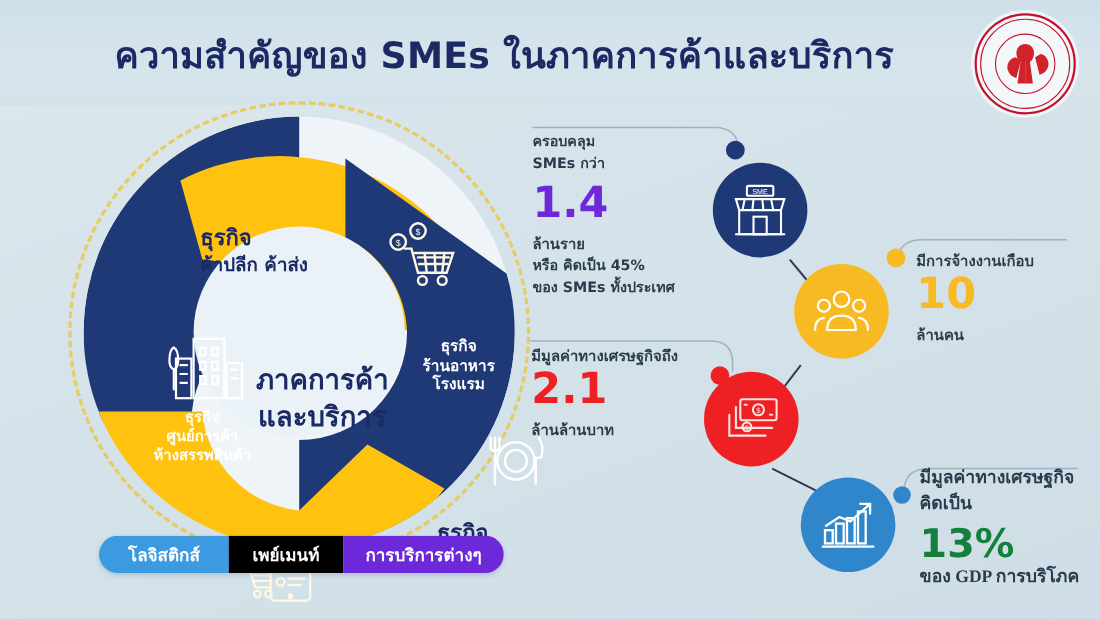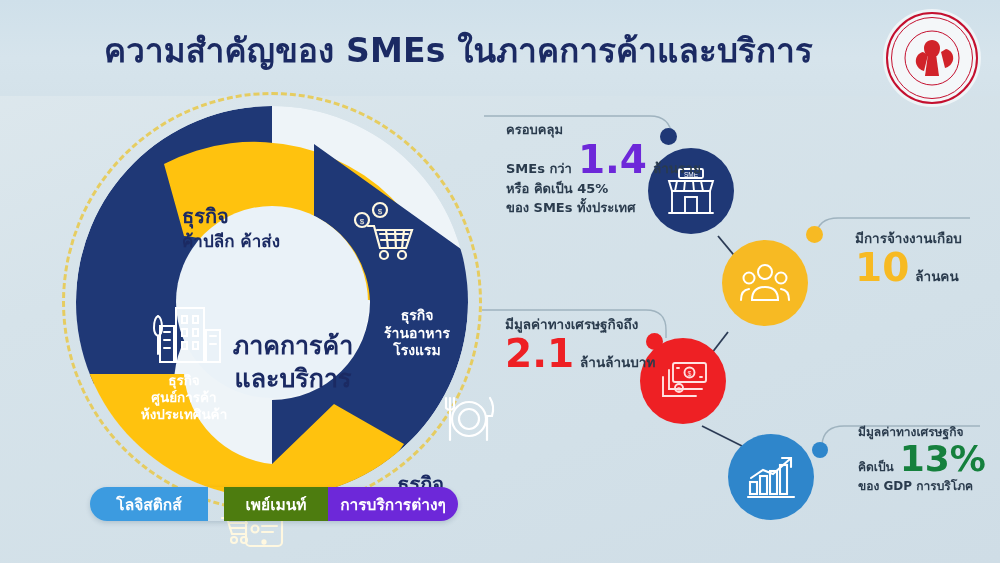--- a/index.html
+++ b/index.html
@@ -75,21 +75,21 @@
     border-radius:17px; overflow:hidden; display:flex;
     box-shadow:0 2px 5px rgba(30,60,90,.18);
   }
   .pill {
     display:flex; align-items:center; justify-content:center;
     color:#fff; font-weight:bold; font-size:15.5px;
     font-family:"DejaVu Sans","Liberation Sans",sans-serif;
     white-space:nowrap;
   }
   #pill-0 { background:#3c9be0; flex:0 0 118px; }
-  #pill-1 { background:#4d7c0f; flex:0 0 104px;margin-left:16px; }
+  #pill-1 { background:#000000; flex:0 0 104px; }
   #pill-2 { background:#6d28d9; flex:1; }
 
   
   #right-svg { position:absolute; left:470px; top:96px; }
 
   .node-circle {
     position:absolute; border-radius:50%;
     display:flex; align-items:center; justify-content:center;
   }
   #node-sme   { left:648px; top:148px;  width:86px; height:86px; background:#1f3876; }
@@ -97,35 +97,35 @@
   #node-money { left:640px; top:338px;  width:86px; height:86px; background:#ee2024; }
   #node-gdp   { left:728px; top:434px;  width:86px; height:86px; background:#2f86cb; }
 
   .dot { position:absolute; border-radius:50%; }
   #dot-1 { left:660px; top:128px; width:17px; height:17px; background:#1f3876; }
   #dot-2 { left:806px; top:226px; width:17px; height:17px; background:#f7ba23; }
   #dot-3 { left:646px; top:333px; width:17px; height:17px; background:#ee2024; }
   #dot-4 { left:812px; top:442px; width:16px; height:16px; background:#2f86cb; }
 
   
-  .stat { position:absolute; font-family:"DejaVu Sans","Liberation Sans",sans-serif;margin-left:22px; }
+  .stat { position:absolute; font-family:"DejaVu Sans","Liberation Sans",sans-serif; }
   .stat .line { color:#2a3b4d; font-size:13.5px; line-height:1.5; white-space:nowrap; font-weight:600;}
   .stat .big { font-size:39px; font-weight:bold; line-height:1; }
   .stat .unit { font-size:13.5px; font-weight:600; color:#2a3b4d; }
-  .row { display:flex; align-items:baseline; gap:6px; }
+  .row { display:flex; align-items:baseline; gap:6px;flex-direction:column; }
 
   #stat-1 { left:484px; top:120px; width:195px; }
   #stat-1 .big { color:#6d28d9; }
   #stat-2 { left:833px; top:228px; width:160px; }
   #stat-2 .big { color:#f7ba23; }
   #stat-3 { left:483px; top:314px; width:200px; }
   #stat-3 .big { color:#ee2024; }
   #stat-4 { left:836px; top:423px; width:165px; }
   #stat-4 .big { color:#15803d; font-size:36px; }
-  #stat-4 .line { font-size:12px; }
+  #stat-4 .line { font-size:16px;font-family:Liberation Serif, serif; }
   #stat-1 .line { font-size:13px; }
 </style>
 </head>
 <body>
 
 <div id="header">
   <div id="page-title">ความสำคัญของ SMEs ในภาคการค้าและบริการ</div>
 
   <div id="logo">
     <div class="ring-text"></div>
@@ -178,21 +178,21 @@
     <span class="l2">ค้าปลีก ค้าส่ง</span>
   </div>
   <div class="wheel-label" id="lbl-food">
     <span>ธุรกิจ</span><br>
     <span>ร้านอาหาร</span><br>
     <span>โรงแรม</span>
   </div>
   <div class="wheel-label" id="lbl-mall">
     <span>ธุรกิจ</span><br>
     <span>ศูนย์การค้า</span><br>
-    <span>ห้งประเทศินค้า</span>
+    <span>ห้างสรรพสินค้า</span>
   </div>
   <div class="wheel-label" id="lbl-ecom">
     <span>ธุรกิจ</span>
     <span class="l2">อี-คอมเมิร์ซ</span>
   </div>
   <div class="wheel-label" id="lbl-center">
     <span>ภาคการค้า</span><br>
     <span>และบริการ</span>
   </div>
 

